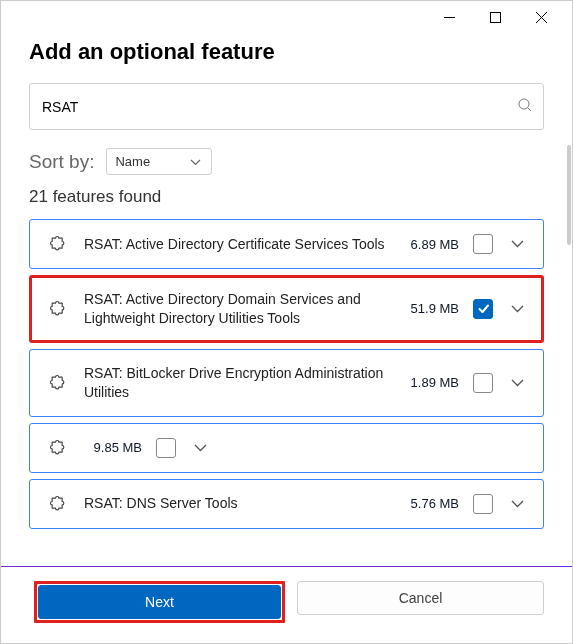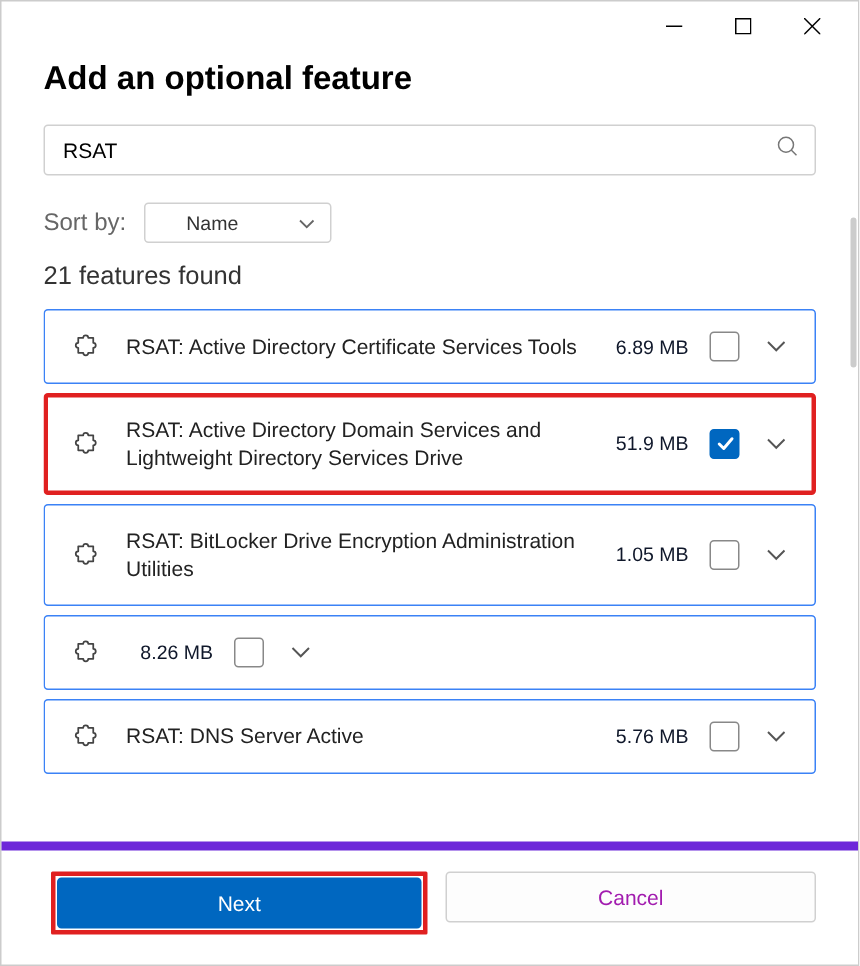--- a/index.html
+++ b/index.html
@@ -4,38 +4,38 @@
   <style>
     * { margin: 0; padding: 0; box-sizing: border-box; font-family: "Segoe UI", sans-serif; }
     body { width: 573px; height: 644px; background: #fff; position: relative; overflow: hidden; }
     .window { width: 573px; height: 644px; background: #fff; border: 1px solid #ccc; display: flex; flex-direction: column; }
     .titlebar { height: 32px; display: flex; justify-content: flex-end; align-items: center; padding-right: 8px; gap: 0; }
     .tb-btn { width: 46px; height: 32px; display: flex; align-items: center; justify-content: center; cursor: default; }
     .tb-btn svg { stroke: #000; }
     .content { flex: 1; padding: 0 28px 16px 28px; display: flex; flex-direction: column; overflow: hidden; }
     .page-title { font-size: 22px; font-weight: 600; color: #000; margin-bottom: 18px; margin-top: 6px; }
     .search-wrap { position: relative; margin-bottom: 18px; }
-    .search-input { width: 100%; height: 34px; border: 1px solid #d0d0d0; border-radius: 3px; padding: 0 36px 0 12px; font-size: 14px; color: #000; outline: none; }
+    .search-input { width: 100%; height: 47px; border: 1px solid #d0d0d0; border-radius: 3px; padding: 0 36px 0 12px; font-size: 14px; color: #000; outline: none; }
     .search-icon { position: absolute; right: 12px; top: 50%; transform: translateY(-50%); }
     .sort-row { display: flex; align-items: center; gap: 12px; margin-bottom: 12px; }
-    .sort-label { font-size: 16px; color: #666; }
-    .sort-select { display: flex; align-items: center; gap: 40px; border: 1px solid #d0d0d0; border-radius: 3px; padding: 5px 10px 5px 27px; font-size: 13px; color: #333; cursor: default; }
+    .sort-label { font-size: 19px; color: #666; }
+    .sort-select { display: flex; align-items: center; gap: 40px; border: 1px solid #d0d0d0; border-radius: 3px; padding: 5px 10px 5px 8px; font-size: 13px; color: #333; cursor: default; }
     .count-label { font-size: 17px; color: #333; margin-bottom: 12px; }
     .feature-list { flex: 1; overflow-y: auto; scrollbar-width: none; }
     .feature-item { border: 1px solid #3b82f6; border-radius: 3px; margin-bottom: 6px; padding: 14px 16px; display: flex; align-items: center; gap: 14px; }
     .feature-item.highlighted { border: 3px solid #e02020; padding: 12px 14px; }
     .puzzle-icon { flex-shrink: 0; width: 24px; display: flex; justify-content: center; }
     .feature-label { flex: 1; font-size: 14px; color: #222; line-height: 1.35; }
     .feature-size { font-size: 13px; color: #0f172a; width: 58px; text-align: right; }
     .checkbox { width: 20px; height: 20px; border: 1.5px solid #888; border-radius: 3px; flex-shrink: 0; display: flex; align-items: center; justify-content: center; }
     .checkbox.checked { background: #0067c0; border-color: #0067c0; }
     .checkbox.checked svg { stroke: #fff; }
     .chevron { flex-shrink: 0; width: 20px; display: flex; justify-content: center; }
-    .footer { padding: 14px 28px 20px 33px; display: flex; gap: 12px; border-top: 6px solid #6d28d9; }
-    .btn { flex: 1; height: 34px; border: 1px solid #d0d0d0; border-radius: 3px; background: #fdfdfd; font-size: 14px; color: #a21caf; display: flex; align-items: center; justify-content: center; cursor: default; }
+    .footer { padding: 14px 28px 20px 33px; display: flex; gap: 12px; border-top: 1px solid #6d28d9; }
+    .btn { flex: 1; height: 34px; border: 1px solid #d0d0d0; border-radius: 3px; background: #fdfdfd; font-size: 14px; color: #404040; display: flex; align-items: center; justify-content: center; cursor: default; }
     .btn.primary { background: #0067c0; border-color: #0067c0; color: #fff; }
     .btn-wrap.highlighted { border: 3px solid #e02020; border-radius: 1px; flex: 1; display: flex; }
     .btn-wrap.highlighted .btn { margin: 1px; }
     .scrollbar-track { position: absolute; right: 2px; top: 145px; width: 4px; height: 100px; background: #ccc; border-radius: 2px; }
   </style>
 </head>
 <body>
 
 <div class="window">
   <div class="titlebar">
@@ -99,69 +99,69 @@
               <path d="M1 1 L6.5 6.5 L12 1" stroke="#555" stroke-width="1.3" fill="none"></path>
             </svg>
           </span>
         </div>
         <div class="feature-item highlighted">
           <span class="puzzle-icon">
             <svg width="20" height="20" viewBox="0 0 24 24" fill="none">
               <path d="M5 5 h4 a2 2 0 0 1 4 0 h4 v4 a2 2 0 0 1 0 4 v4 h-4 a2 2 0 0 1 -4 0 h-4 v-4 a2 2 0 0 1 0 -4 z" stroke="#444" stroke-width="1.4" stroke-linejoin="round"></path>
             </svg>
           </span>
-          <span class="feature-label">RSAT: Active Directory Domain Services and Lightweight Directory Services Drive</span>
+          <span class="feature-label">RSAT: Active Directory Domain Services and Lightweight Directory Utilities Tools</span>
           <span class="feature-size">51.9 MB</span>
           <span class="checkbox checked">
             <svg width="13" height="13" viewBox="0 0 13 13" fill="none">
               <path d="M2.5 7 L5.5 10 L11 3.5" stroke-width="2" stroke-linecap="round" stroke-linejoin="round"></path>
             </svg>
           </span>
           <span class="chevron">
             <svg width="13" height="8" viewBox="0 0 13 8" fill="none">
               <path d="M1 1 L6.5 6.5 L12 1" stroke="#555" stroke-width="1.3" fill="none"></path>
             </svg>
           </span>
         </div>
         <div class="feature-item">
           <span class="puzzle-icon">
             <svg width="20" height="20" viewBox="0 0 24 24" fill="none">
               <path d="M5 5 h4 a2 2 0 0 1 4 0 h4 v4 a2 2 0 0 1 0 4 v4 h-4 a2 2 0 0 1 -4 0 h-4 v-4 a2 2 0 0 1 0 -4 z" stroke="#444" stroke-width="1.4" stroke-linejoin="round"></path>
             </svg>
           </span>
           <span class="feature-label">RSAT: BitLocker Drive Encryption Administration Utilities</span>
-          <span class="feature-size">1.05 MB</span>
+          <span class="feature-size">1.89 MB</span>
           <span class="checkbox"></span>
           <span class="chevron">
             <svg width="13" height="8" viewBox="0 0 13 8" fill="none">
               <path d="M1 1 L6.5 6.5 L12 1" stroke="#555" stroke-width="1.3" fill="none"></path>
             </svg>
           </span>
         </div>
         <div class="feature-item">
           <span class="puzzle-icon">
             <svg width="20" height="20" viewBox="0 0 24 24" fill="none">
               <path d="M5 5 h4 a2 2 0 0 1 4 0 h4 v4 a2 2 0 0 1 0 4 v4 h-4 a2 2 0 0 1 -4 0 h-4 v-4 a2 2 0 0 1 0 -4 z" stroke="#444" stroke-width="1.4" stroke-linejoin="round"></path>
             </svg>
           </span>
-          <span class="feature-size">8.26 MB</span>
+          <span class="feature-size">9.85 MB</span>
           <span class="checkbox"></span>
           <span class="chevron">
             <svg width="13" height="8" viewBox="0 0 13 8" fill="none">
               <path d="M1 1 L6.5 6.5 L12 1" stroke="#555" stroke-width="1.3" fill="none"></path>
             </svg>
           </span>
         </div>
         <div class="feature-item">
           <span class="puzzle-icon">
             <svg width="20" height="20" viewBox="0 0 24 24" fill="none">
               <path d="M5 5 h4 a2 2 0 0 1 4 0 h4 v4 a2 2 0 0 1 0 4 v4 h-4 a2 2 0 0 1 -4 0 h-4 v-4 a2 2 0 0 1 0 -4 z" stroke="#444" stroke-width="1.4" stroke-linejoin="round"></path>
             </svg>
           </span>
-          <span class="feature-label">RSAT: DNS Server Active</span>
+          <span class="feature-label">RSAT: DNS Server Tools</span>
           <span class="feature-size">5.76 MB</span>
           <span class="checkbox"></span>
           <span class="chevron">
             <svg width="13" height="8" viewBox="0 0 13 8" fill="none">
               <path d="M1 1 L6.5 6.5 L12 1" stroke="#555" stroke-width="1.3" fill="none"></path>
             </svg>
           </span>
         </div>
       </div>
   </div>

